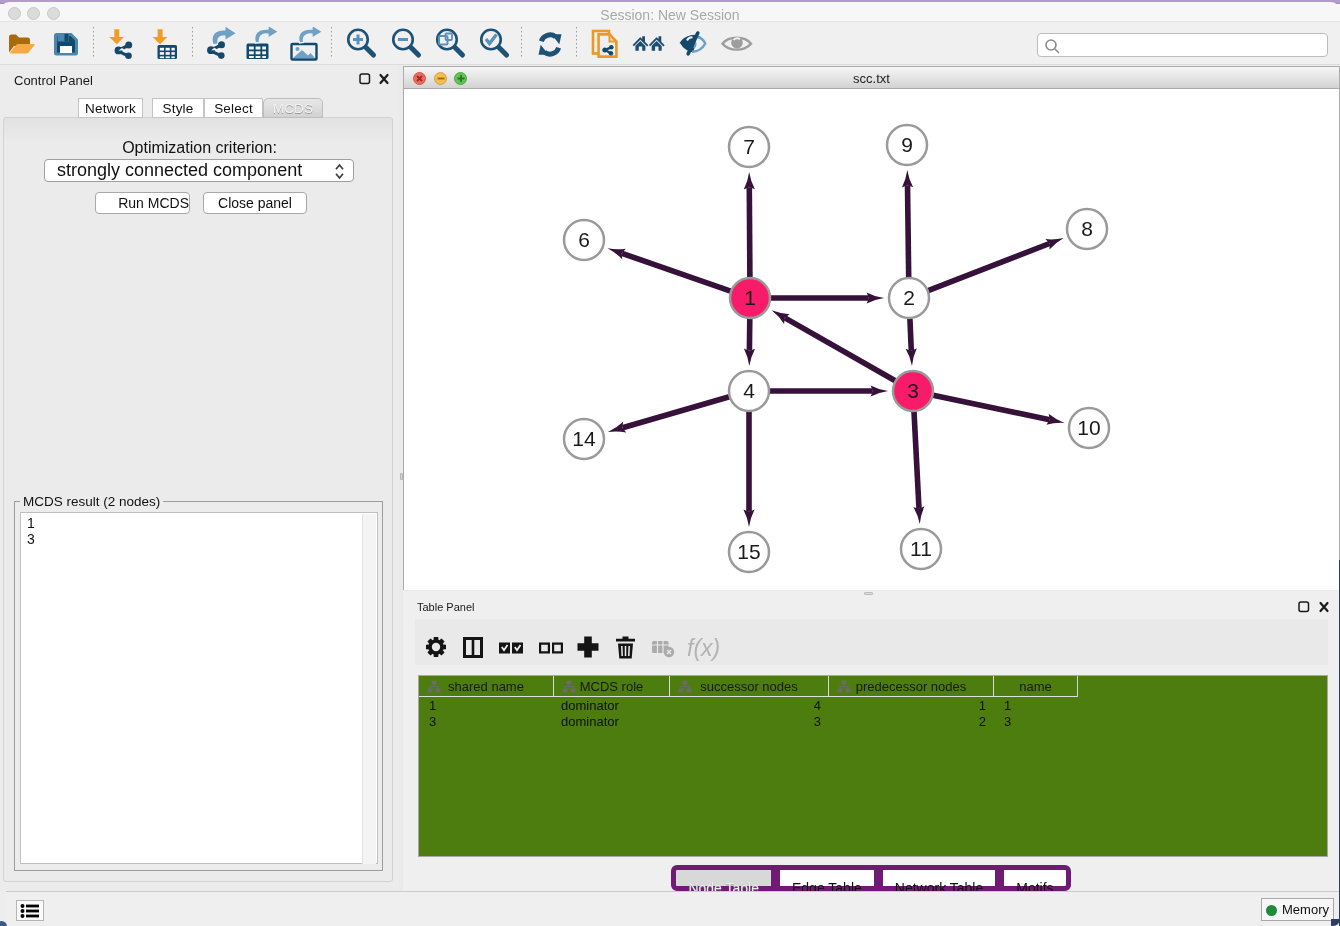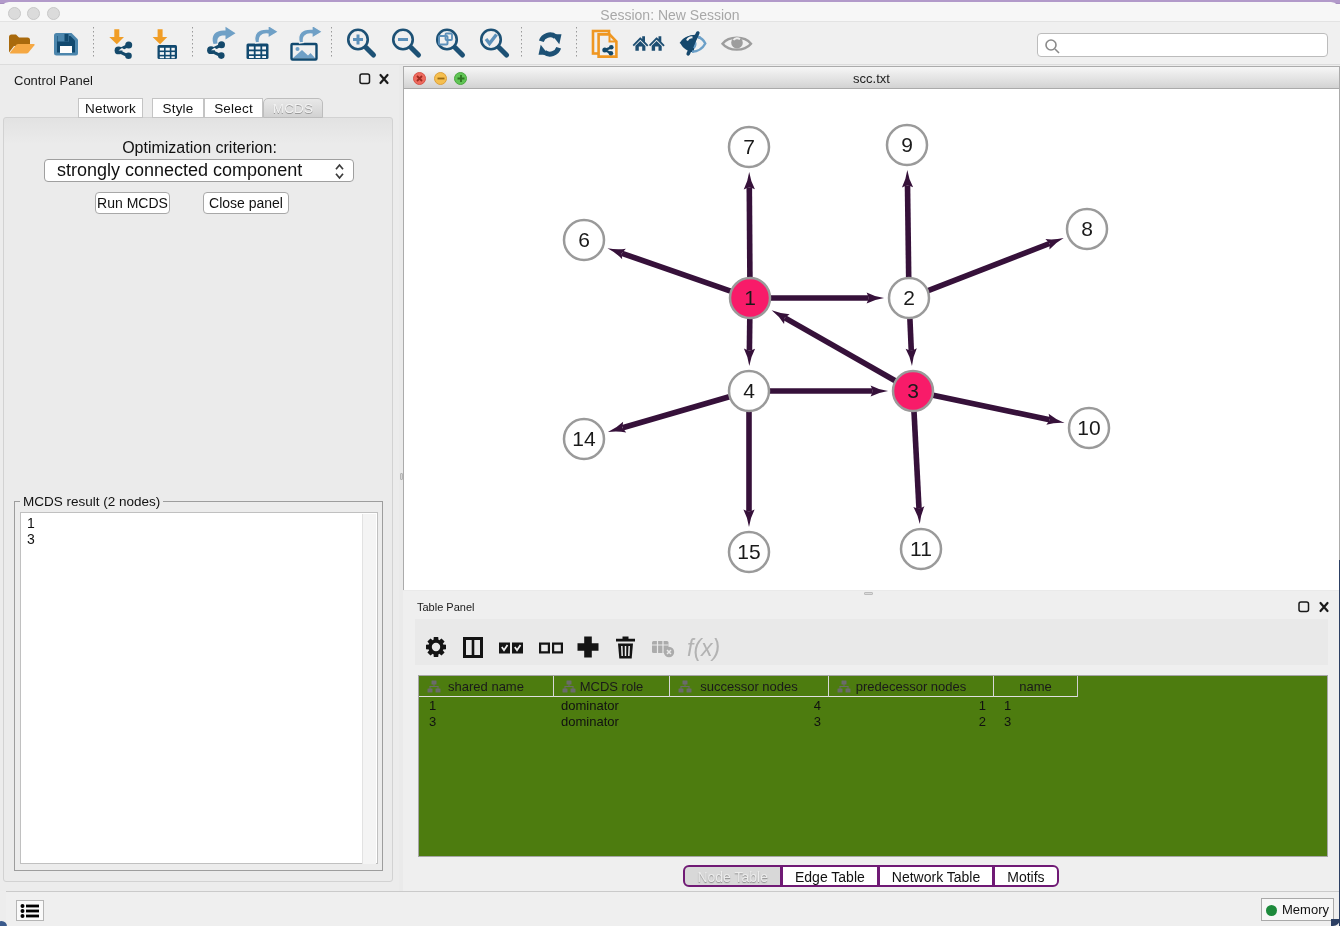--- a/index.html
+++ b/index.html
@@ -44,21 +44,21 @@
 
 #statusbar { left:6px; top:891px; width:1340px; height:35px; background:#efefef; border-top:1px solid #cacaca; }
 #tbl-head { position:absolute; left:0; top:0; width:659px; height:21px; border-bottom:1px solid #e0e0e0; }
 .th { position:absolute; top:0; height:21px; border-right:1px solid #cfcfcf; border-right-color:#d8d8d8; }
 .th .htxt { display:block; text-align:center; font-size:13px; color:#1a1a1a; line-height:21px; }
 .hicon { position:absolute; left:8px; top:4px; width:14px; height:13px; }
 .hicon svg { display:block; }
 .trow { position:absolute; left:0; width:907px; height:16px; font-size:13px; color:#111; }
 .trow span { position:absolute; top:0; line-height:16px; }
 #btabs { left:0; top:274px; width:937px; height:23px; text-align:center; font-size:0; }
-.btab { display:inline-block; vertical-align:top; height:22px; background:#fff; border:2px solid #701a75; margin-left:-1px; font-size:14px; color:#111; line-height:21px; padding:0 12px; }
+.btab { display:inline-block; vertical-align:top; height:22px; background:#fff; border:5px solid #701a75; margin-left:-1px; font-size:14px; color:#111; line-height:21px; padding:8px 12px; }
 #btab-sel { background:#d8d8d8; color:#ececec; text-shadow:0 1px 1px #8a8a8a; }
 #listbtn { left:10px; top:8px; width:28px; height:21px; background:#fafafa; border:1px solid #b5b5b5; }
 #membtn { left:1255px; top:6px; width:73px; height:23px; background:#f7f7f7; border:1px solid #a9a9a9; font-size:13px; color:#111; text-align:center; line-height:21px; }
 #memdot { display:inline-block; width:11px; height:11px; border-radius:50%; background:#1d8a3c; margin-right:5px; vertical-align:-1.5px; }
 svg text { font-family:"Liberation Sans", sans-serif; }
 </style>
 </head>
 <body>
 <div id="app">
   <div class="abs" id="purple"></div>
@@ -221,22 +221,22 @@
     <div class="tab" style="left:152px; width:52px;">Style</div>
     <div class="tab" style="left:204px; width:59px;">Select</div>
     <div class="tab" id="tab-mcds" style="left:263px; width:60px;">MCDS</div>
     <div class="abs" style="left:0; top:74px; width:399px; text-align:center; font-size:16px; color:#111;">Optimization criterion:</div>
     <div class="abs" id="dropdown">strongly connected component
       <svg class="abs" style="right:8px;top:3px;" width="11" height="17">
         <path d="M2 6.2 L5.5 2 L9 6.2" fill="none" stroke="#3a3a3a" stroke-width="1.7"></path>
         <path d="M2 10.8 L5.5 15 L9 10.8" fill="none" stroke="#3a3a3a" stroke-width="1.7"></path>
       </svg>
     </div>
-    <div class="abs cpbtn" style="left:95px; top:127px; width:75px;">Run MCDS</div>
-    <div class="abs cpbtn" style="left:203px; top:127px; width:86px;">Close panel</div>
+    <div class="abs cpbtn" style="left:95px; top:127px; width:95px;text-align:right;">Run MCDS</div>
+    <div class="abs cpbtn" style="left:203px; top:127px; width:104px;">Close panel</div>
     <fieldset class="abs" id="mcds-result">
       <legend>MCDS result (2 nodes)</legend>
       <div id="mcds-box">1<br>3<div id="mcds-scroll"></div></div>
     </fieldset>
   </div>
   <div class="abs" style="left:399px; top:65px; width:4px; height:826px; background:#eaeaea;"></div>
   <div class="abs" style="left:399.5px; top:473px; width:3.5px; height:6.5px; background:#d6d6d6; border:1px solid #b5b5b5; border-radius:1px;"></div>
   <div class="abs" style="left:403px; top:590px; width:937px; height:7px; background:#eaeaea;"></div>
 
   <div class="abs" id="netwin">

